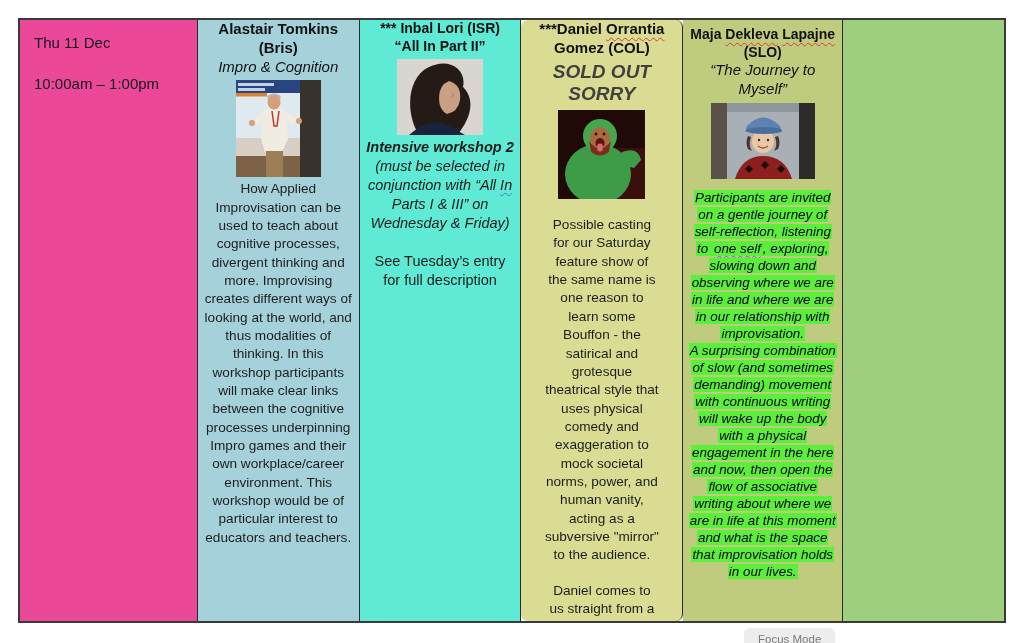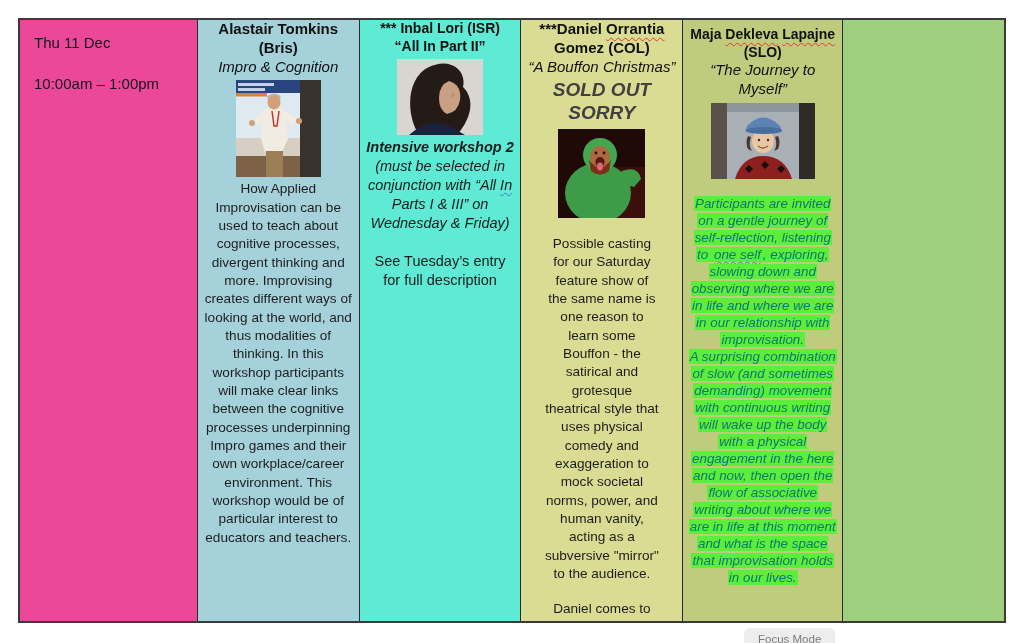--- a/index.html
+++ b/index.html
@@ -13,21 +13,21 @@
     border:2px solid #3a3a3a;box-sizing:border-box;display:flex;
   }
   .col{
     flex:1 1 0;box-sizing:border-box;border-right:1.5px solid #2a2a2a;
     padding:0 6px;overflow:hidden;text-align:center;
   }
   .col:last-child{border-right:none;}
   .col1{background:#ec4899;text-align:left;padding:12px 14px;}
   .col2{background:#A5D1DB;}
   .col3{background:#5eead4;}
-  .col4{background:#D9DC92;}
+  .col4{background:#D9DC92;border-radius:7px;}
   .col5{background:#BFCB7D;padding:6px 5px;}
   .col6{background:#9ECF7C;}
 
   .date-line{font-size:15px;color:#15151f;margin-top:2px;}
   .time-line{font-size:15px;color:#15151f;margin-top:24px;}
 
   .wname{font-size:15px;font-weight:bold;line-height:1.25;color:#111;}
   .wname-sm{font-size:14px;font-weight:bold;line-height:1.25;color:#111;}
   .wtitle{font-size:15px;font-weight:normal;font-style:italic;line-height:1.25;color:#111;}
   .soldout{font-size:19px;font-weight:bold;font-style:italic;line-height:1.2;margin:3px 0;color:#404040;}
@@ -37,21 +37,21 @@
   .desc{font-size:13.6px;line-height:1.35;color:#1d1d1d;}
   .desc p{margin:17px;}
 
   .c3-label{font-size:14.5px;font-weight:bold;font-style:italic;margin-top:4px;}
   .c3-note{font-size:14.5px;font-style:italic;line-height:1.3;margin-top:2px;}
   .c3-see{font-size:14.5px;line-height:1.3;margin-top:20px;}
 
   .u-red{text-decoration:underline;text-decoration-style:wavy;text-decoration-color:#E03C31;text-decoration-thickness:1px;text-underline-offset:3px;}
   .u-blue{text-decoration:underline;text-decoration-style:wavy;text-decoration-color:#4A7EBB;text-decoration-thickness:1px;text-underline-offset:2px;}
 
-  .hl-text{font-size:13.4px;font-style:italic;line-height:1.27;margin-top:16px;color:#0f766e;text-align:center;}
+  .hl-text{font-size:13.4px;font-style:italic;line-height:1.27;margin-top:10px;color:#000000;text-align:center;}
   .hl{background:#5BEF3B;padding:0 1px;box-decoration-break:clone;-webkit-box-decoration-break:clone;}
 
   .emoji{color:#F0A11E;font-size:15px;font-style:normal;}
 
   .focus-btn{
     position:absolute;left:744px;top:628px;height:22px;
     background:#EDEDED;border:none;border-radius:6px;
     font-family:"Liberation Sans",sans-serif;font-size:11.5px;color:#7b7b7b;
     padding:3px 14px 4px 14px;cursor:pointer;
   }
@@ -103,21 +103,20 @@
       <path d="M12,76 q22,-20 44,-7 l12,7 z" fill="#18233f"></path>
     </svg>
     <div class="c3-label">Intensive workshop 2</div>
     <div class="c3-note"><span>(must be selected in conjunction with “All </span><span class="u-blue">In</span><span> Parts I &amp; III” on Wednesday &amp; Friday)</span></div>
     <div class="c3-see">See Tuesday’s entry for full description</div>
   </div>
 
   <div class="col col4">
     <div class="wname"><span>***Daniel </span><span class="u-red">Orrantia</span></div>
     <div class="wname">Gomez (COL)</div>
-    <div class="wtitle">“A Bouffon Christmas”</div>
     <div class="soldout">SOLD OUT SORRY</div>
     <svg class="photo" width="87" height="89" viewBox="0 0 87 89">
       <rect width="87" height="89" fill="#200a08"></rect>
       <rect x="58" y="38" width="29" height="51" fill="#3a0f0c"></rect>
       <ellipse cx="40" cy="64" rx="33" ry="30" fill="#3E9C49"></ellipse>
       <path d="M64,42 q16,-6 19,8 l-7,8 q-12,-2 -16,-9 z" fill="#3E9C49"></path>
       <circle cx="42" cy="26" r="17" fill="#46A650"></circle>
       <ellipse cx="42" cy="28" rx="10" ry="11" fill="#A96A3F"></ellipse>
       <circle cx="38" cy="24" r="1.4" fill="#2a1008"></circle>
       <circle cx="46" cy="24" r="1.4" fill="#2a1008"></circle>

